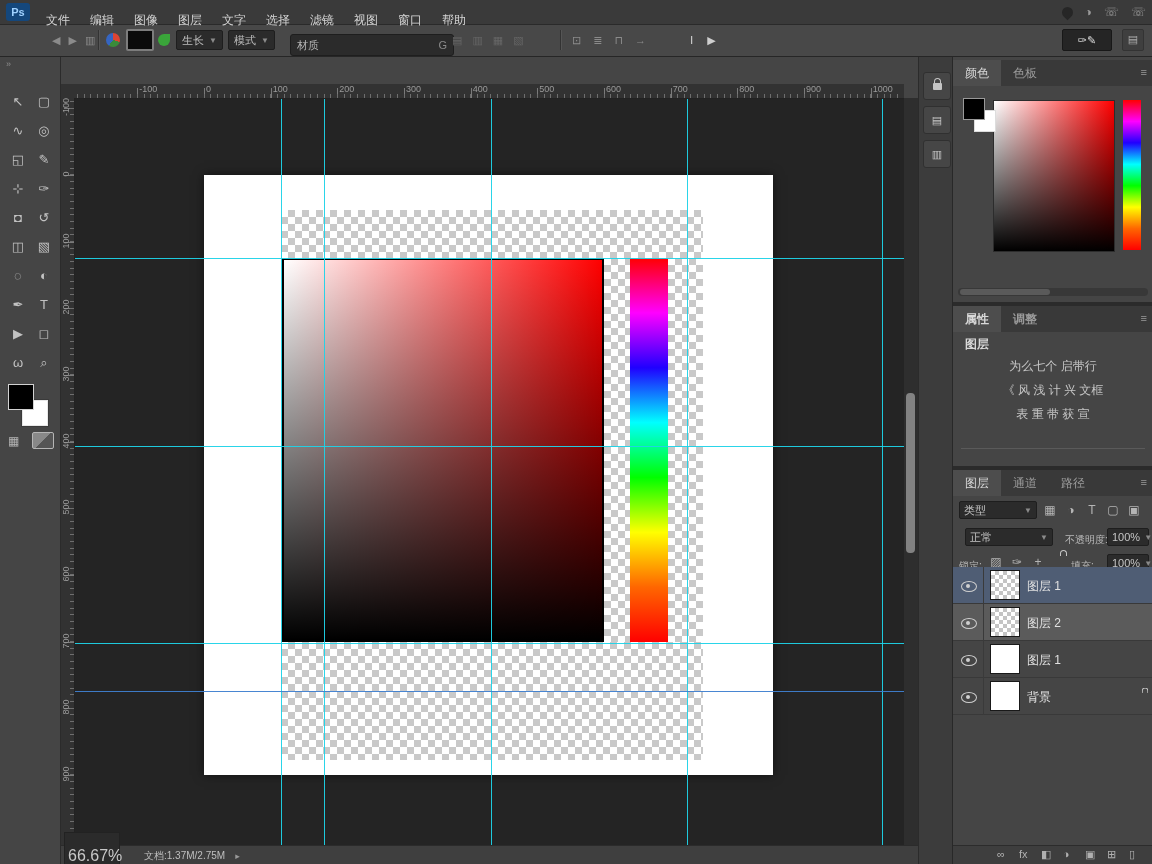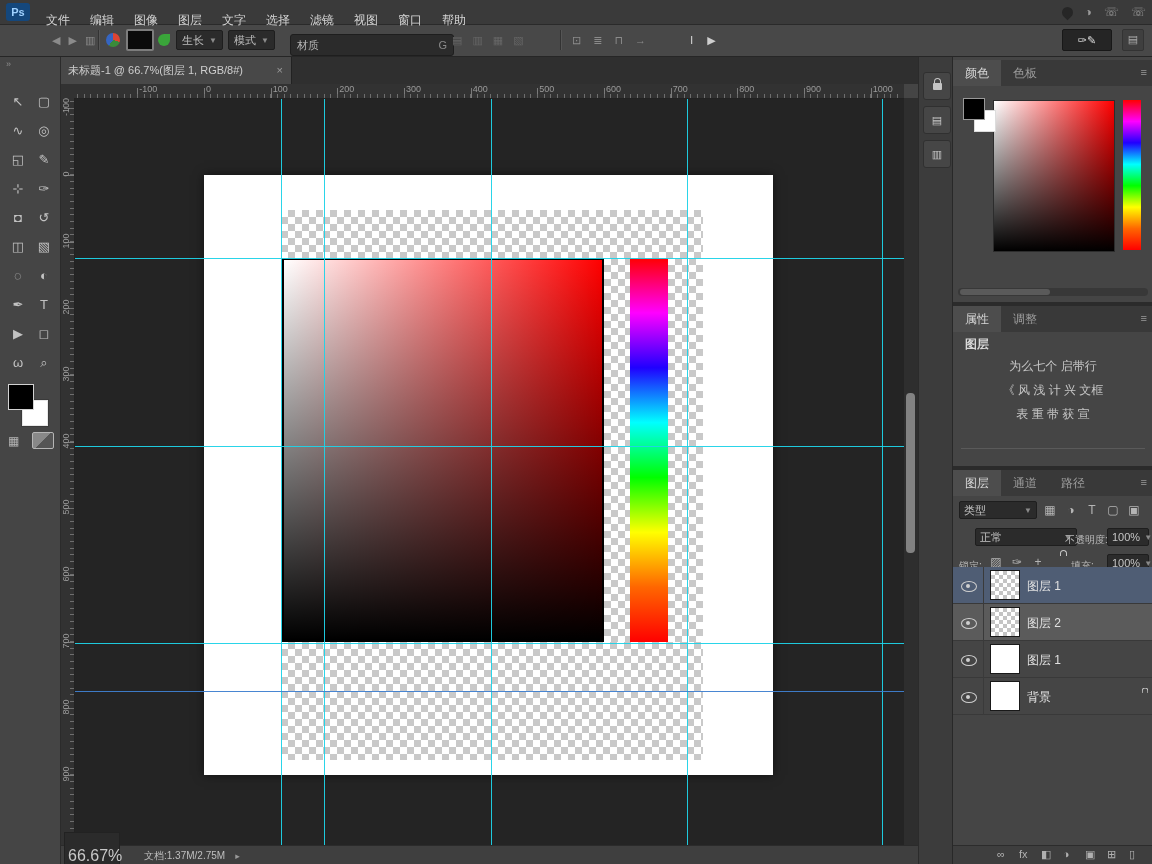--- a/index.html
+++ b/index.html
@@ -251,26 +251,20 @@
         <div class="tool" style="left: 32px; top: 266px;">◻</div>
         <div class="tool" style="left: 6px; top: 295px;">ω</div>
         <div class="tool" style="left: 32px; top: 295px;">⌕</div>
       </div>
     <div id="fg-swatch"></div>
     <div id="bg-swatch"></div>
     <div id="tb-quickmask">▦</div>
     <div id="tb-screenmode"></div>
   </div>
 
-  <div id="tabbar">
-    <div id="doctab">
-      <span class="t">未标题-1 @ 66.7%(图层 1, RGB/8#)</span>
-      <span class="x">×</span>
-    </div>
-  </div>
 
   <div id="ruler-corner"></div>
   <div id="ruler-top">
       <div class="rtick" style="left: 63.3333px; bottom: 0px; width: 1px; height: 10px;"></div>
       <div class="rnum" style="left: 65.3333px; top: 0px;">-100</div>
       <div class="rtick" style="left: 130px; bottom: 0px; width: 1px; height: 10px;"></div>
       <div class="rnum" style="left: 132px; top: 0px;">0</div>
       <div class="rtick" style="left: 196.667px; bottom: 0px; width: 1px; height: 10px;"></div>
       <div class="rnum" style="left: 198.667px; top: 0px;">100</div>
       <div class="rtick" style="left: 263.333px; bottom: 0px; width: 1px; height: 10px;"></div>
@@ -361,21 +355,21 @@
     <div class="phead" style="top:4px;" id="cp-head"><span class="ptab active">颜色</span><span class="ptab">色板</span><span class="pmenu">≡</span></div>
     <div id="cp-fg"></div>
     <div id="cp-bg"></div>
     <div id="cp-sat" style="background: linear-gradient(rgba(0, 0, 0, 0), rgb(0, 0, 0)), linear-gradient(to right, rgb(255, 255, 255), rgb(255, 0, 0));"></div>
     <div id="cp-hue" style="background: linear-gradient(rgb(255, 0, 0), rgb(255, 0, 255), rgb(32, 0, 255), rgb(0, 255, 255), rgb(0, 255, 0), rgb(255, 255, 0), rgb(255, 102, 0), rgb(255, 0, 0));"></div>
     <div id="cp-scroll">
       <div id="cp-scroll-thumb"></div>
     </div>
     <div class="pdivider" style="top:246px;"></div>
 
-    <div class="phead" style="top:250px;" id="prop-head"><span class="ptab active">属性</span><span class="ptab">调整</span><span class="pmenu">≡</span></div>
+    <div class="phead" style="top:250px;font-weight:bold;" id="prop-head"><span class="ptab active">属性</span><span class="ptab">调整</span><span class="pmenu">≡</span></div>
     <div id="prop-heading">图层</div>
     <div id="prop-lines">
         <div class="prop-line" style="top: 302px;">为么七个 启带行</div>
         <div class="prop-line" style="top: 326px;">《 风 浅 计 兴 文框</div>
         <div class="prop-line" style="top: 350px;">表 重 带 获 宣</div>
       </div>
     <div id="prop-rule"></div>
     <div class="pdivider" style="top:410px;"></div>
 
     <div class="phead" style="top:414px;" id="lp-head"><span class="ptab active">图层</span><span class="ptab">通道</span><span class="ptab">路径</span><span class="pmenu">≡</span></div>
@@ -383,21 +377,21 @@
       <span>类型</span>
         <span class="car">▼</span>
     </div>
     <div id="lp-filter-icons">
         <div class="lp-icon" style="left: 88px; top: 447px;">▦</div>
         <div class="lp-icon" style="left: 109px; top: 447px;">◑</div>
         <div class="lp-icon" style="left: 130px; top: 447px;">T</div>
         <div class="lp-icon" style="left: 151px; top: 447px;">▢</div>
         <div class="lp-icon" style="left: 172px; top: 447px;">▣</div>
       </div>
-    <div class="lp-select" style="left:22px;top:472px;width:102px;">
+    <div class="lp-select" style="left:12px;top:472px;width:88px;">
       <span>正常</span>
         <span class="car">▼</span>
     </div>
     <div class="lp-label" style="left:112px;top:477px;">不透明度:</div>
     <div class="lp-select" style="left:154px;top:472px;width:42px;">
       <span>100%</span>
         <span class="car">▼</span>
     </div>
     <div class="lp-label" style="left:6px;top:503px;">锁定:</div>
     <div id="lp-lock-icons">

